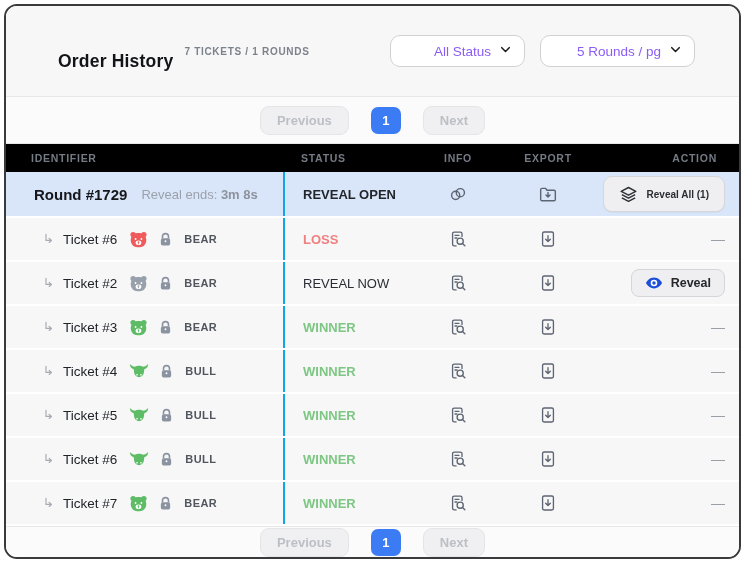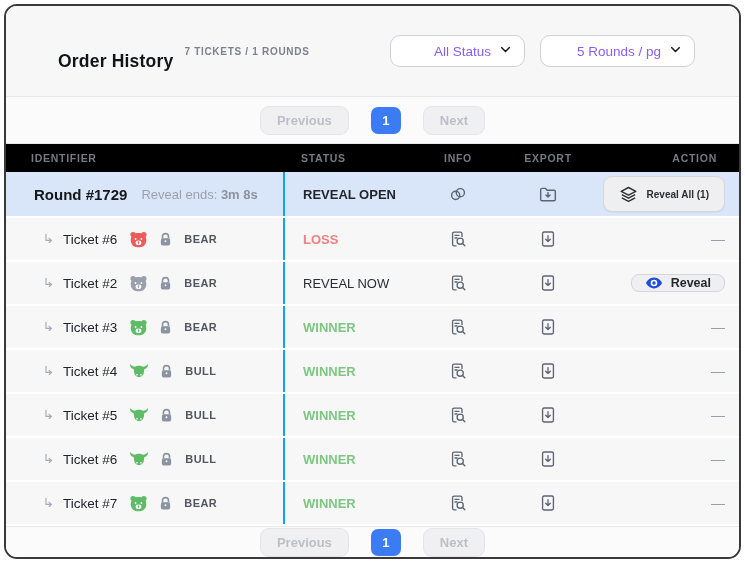--- a/index.html
+++ b/index.html
@@ -97,21 +97,21 @@
     height:36px; padding:0 15px; cursor:pointer;
     font-size:10px; font-weight:700; color:#2a2d32;
     font-family:"Liberation Sans", sans-serif;
     box-shadow:0 1px 1px rgba(0,0,0,.04);
   }
   .layers-icon { color:#2f3237; display:flex; }
 
   .reveal-btn {
     display:flex; align-items:center; gap:8px;
     background:#efeff1; border:1px solid #d5d6d9; border-radius:8px;
-    height:18px; padding:0 13px; cursor:pointer;
+    height:28px; padding:0 13px; cursor:pointer;
     font-size:12.5px; font-weight:600; color:#24272c;
     font-family:"Liberation Sans", sans-serif;
   }
   .eye-icon { color:var(--eye,#1d4ed8); display:flex; }
 
   .dash { color:#9aa0a8; font-size:14px; }
 </style>
 </head>
 <body>
 

